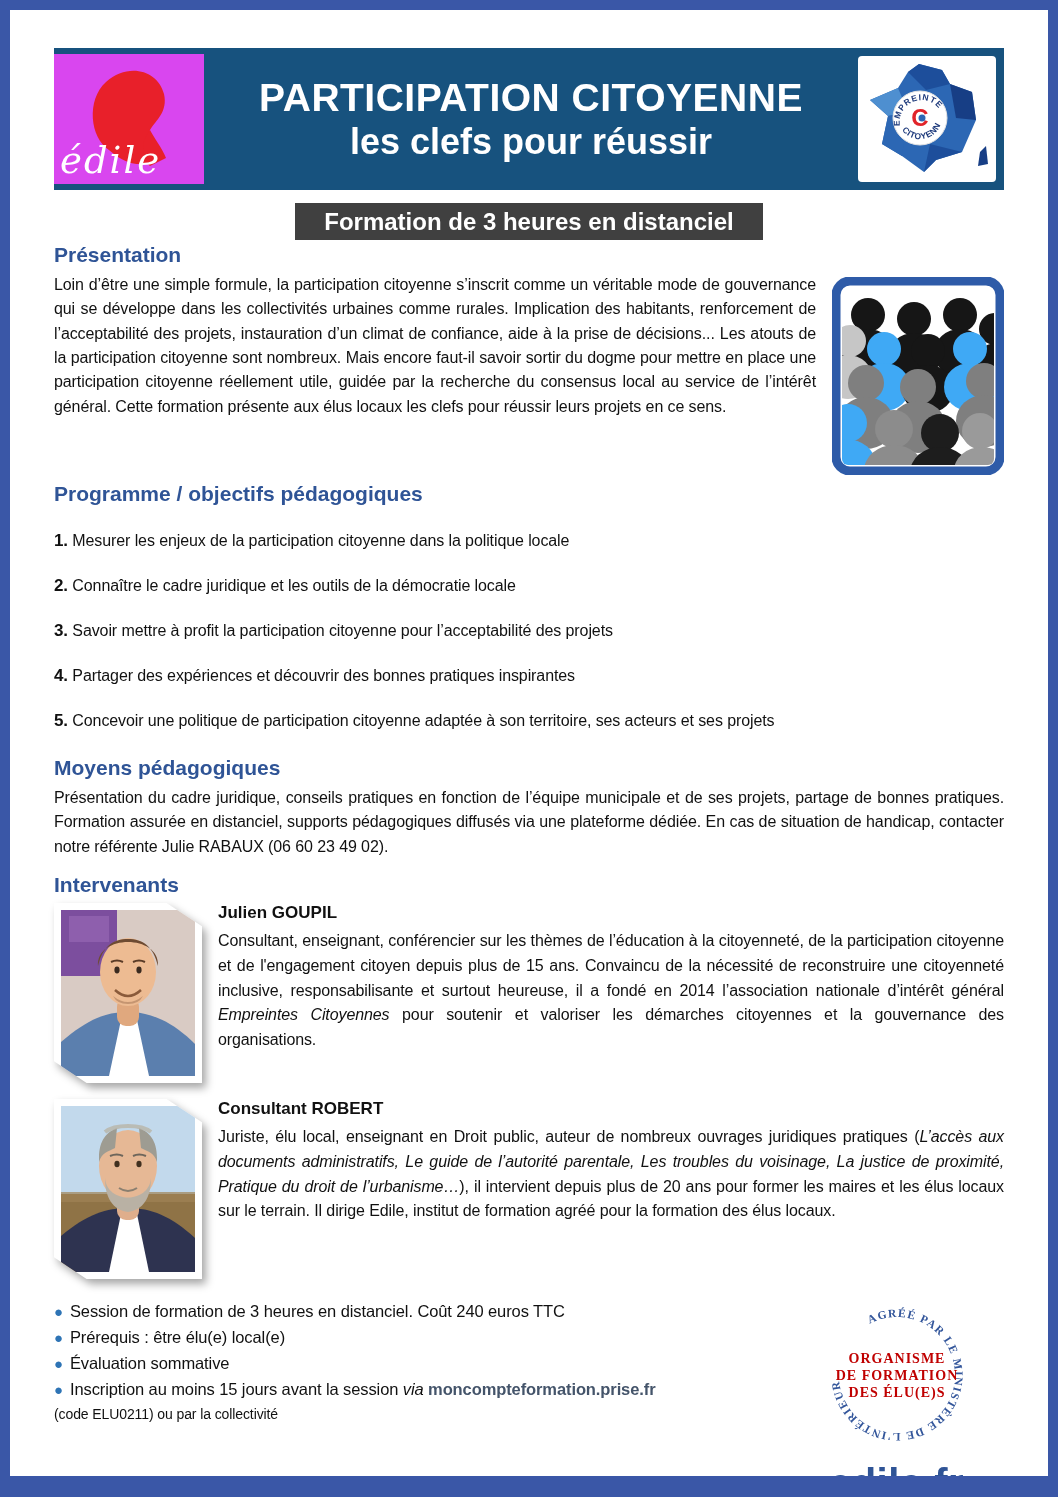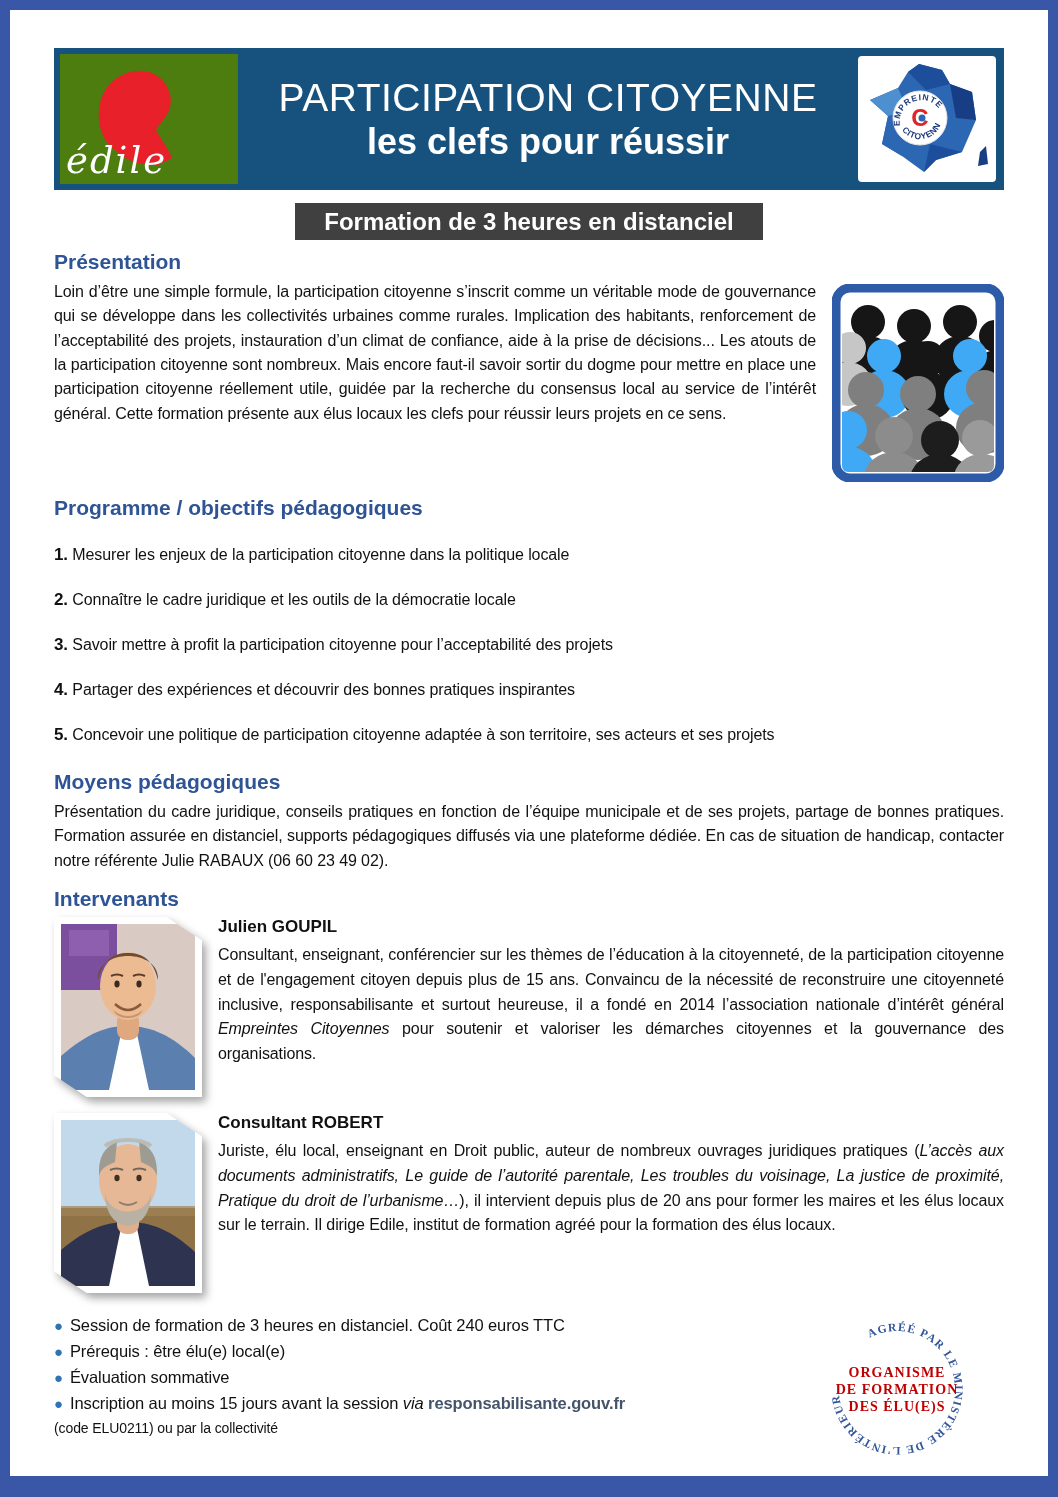--- a/index.html
+++ b/index.html
@@ -17,35 +17,34 @@
   
   .header {
     margin: 38px 44px 0 44px;
     height: 142px;
     background: #17527E;
     display: flex;
     align-items: center;
   }
   .edile-logo {
     position: relative;
-    width: 178px; height: 130px;
-    margin-left: 6px;
-    background: #4d7c0f;
+    width: 150px; height: 130px;
+    background: #d946ef;
     flex: 0 0 auto;
   }
   .edile-logo svg { position:absolute; top:0; left:0; }
   .edile-script {
     position: absolute; left: 6px; bottom: 2px;
     font-family: "DejaVu Serif", serif;
     font-style: italic;
     font-size: 37px; color: #ffffff;
     letter-spacing: 2px;
   }
   .header-title { flex: 1 1 auto; text-align: center; color: #ffffff; line-height: 1.15; }
-  .header-title .t1 { font-size: 39px; font-weight: normal; letter-spacing: 0.5px; }
+  .header-title .t1 { font-size: 39px; font-weight: bold; letter-spacing: 0.5px; }
   .header-title .t2 { font-size: 36px; font-weight: bold; }
   .ec-logo {
     width: 138px; height: 126px;
     background: #ffffff;
     border-radius: 4px;
     margin-right: 8px;
     flex: 0 0 auto;
     display:flex; align-items:center; justify-content:center;
   }
 
@@ -57,21 +56,21 @@
     color: #ffffff;
     font-size: 24px; font-weight: bold;
     display:flex; align-items:center; justify-content:center;
   }
 
   
   .main { padding: 0 44px; }
   .h2 {
     color: #2F5496;
     font-size: 21px; font-weight: bold;
-    margin-top: 10px; margin-bottom: 6px;
+    margin-top: 3px; margin-bottom: 6px;
   }
   .body-text {
     font-size: 16px; line-height: 1.52; color: #111111;
     text-align: justify; letter-spacing: -0.1px;
   }
 
   .presentation-row { display: flex; align-items: flex-start; }
   .presentation-row .body-text { flex: 1 1 auto; }
   .crowd-figure { flex: 0 0 auto; width: 172px; margin-left: 16px; margin-top: 4px; }
 
@@ -312,21 +311,21 @@
           <span>Juriste, élu local, enseignant en Droit public, auteur de nombreux ouvrages juridiques pratiques (</span><i>L’accès aux documents administratifs, Le guide de l’autorité parentale, Les troubles du voisinage, La justice de proximité, Pratique du droit de l’urbanisme…</i><span>), il intervient depuis plus de 20 ans pour former les maires et les élus locaux sur le terrain. Il dirige Edile, institut de formation agréé pour la formation des élus locaux.</span>
         </div>
       </div>
     </div>
 
     <div class="org-row">
       <div class="org-left">
         <div class="bullet"><span class="dot">●</span><span>Session de formation de 3 heures en distanciel. Coût 240 euros TTC</span></div>
         <div class="bullet"><span class="dot">●</span><span>Prérequis : être élu(e) local(e)</span></div>
         <div class="bullet"><span class="dot">●</span><span>Évaluation sommative</span></div>
-        <div class="bullet"><span class="dot">●</span><span>Inscription au moins 15 jours avant la session </span><i>via</i> <span class="gov-link">responsabilisante.gouv.fr</span></div>
+        <div class="bullet"><span class="dot">●</span><span>Inscription au moins 15 jours avant la session </span><i>via</i> <span class="gov-link">moncompteformation.prise.fr</span></div>
         <div class="continuation">(code ELU0211) ou par la collectivité</div>
       </div>
 
       <div class="org-right">
         <svg width="152" height="152" viewBox="0 0 152 152">
           <g transform="rotate(-28 76 76)">
             <defs>
                 <path id="stampRing" d="M 76,18 A 58,58 0 1 1 75.9,18"></path>
               </defs>
             <text font-size="11.5" font-weight="bold" fill="#33569B" letter-spacing="1.2" font-family="Liberation Serif, serif">

